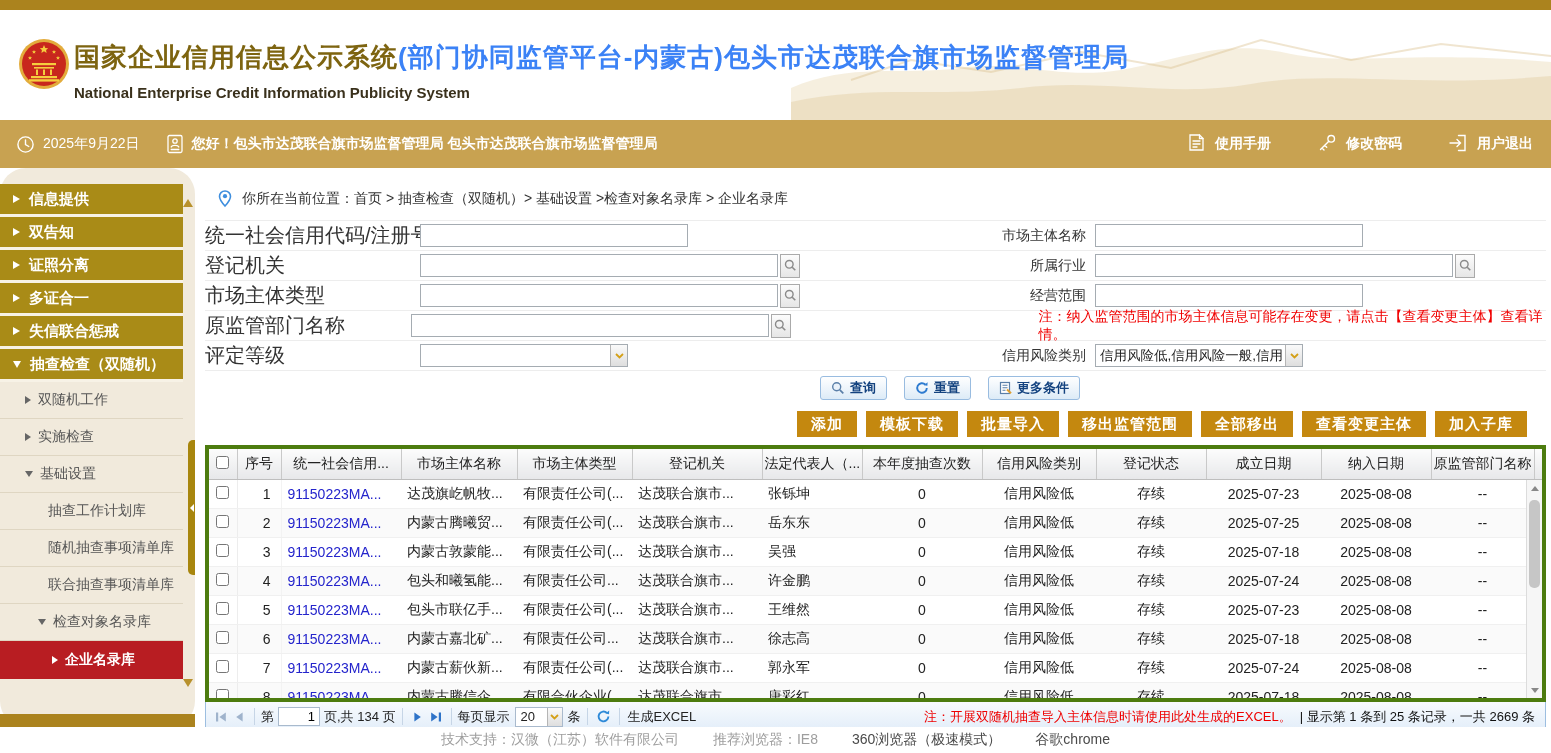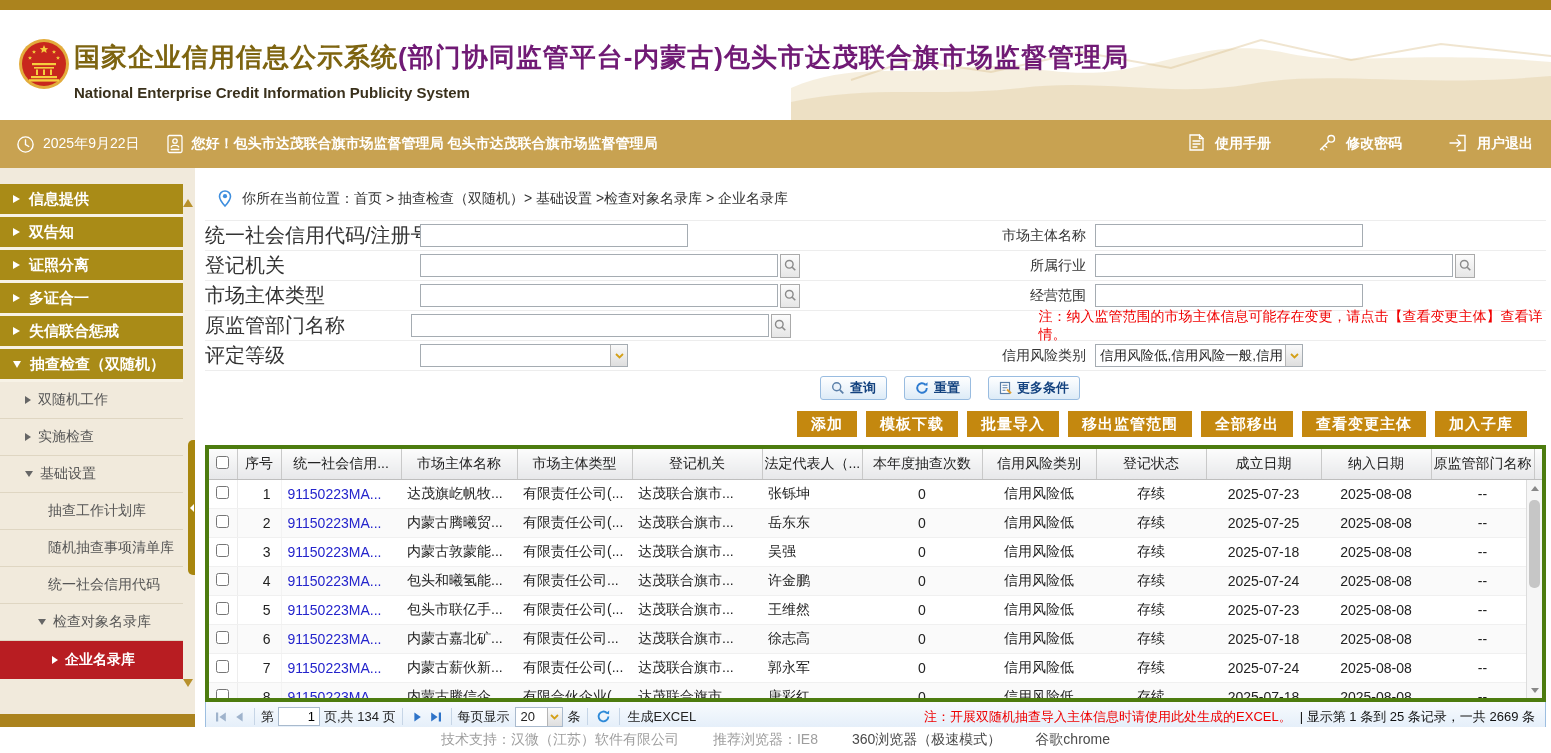--- a/index.html
+++ b/index.html
@@ -9,33 +9,33 @@
   
   .topstrip { position:absolute; left:0; top:0; width:1551px; height:10px; background:#AB831E; }
 
   
   .header { position:absolute; left:0; top:10px; width:1551px; height:110px; background:#fff; overflow:hidden; }
   .wc { position:absolute; right:0; top:0; }
   .emblem { position:absolute; left:18px; top:28px; }
   .titles { position:absolute; left:74px; top:30px; white-space:nowrap; }
   .t1 { font-size:26px; font-weight:bold; letter-spacing:1px; }
   .t1a { color:#7D6410; }
-  .t1b { color:#701a75; }
+  .t1b { color:#3b82f6; }
   .t2 { margin-top:9px; font-size:15px; font-weight:bold; color:#3A311C; }
 
   
   .userbar { position:absolute; left:0; top:120px; width:1551px; height:48px; background:#C8A251; color:#fff; display:flex; align-items:center; font-size:14px; }
   .ub-ic { display:flex; align-items:center; }
   .ub-date { margin-left:8px; }
   .ub-greet { margin-left:8px; font-weight:bold; }
   .ub-right { margin-left:auto; display:flex; align-items:center; gap:46px; padding-right:18px; }
   .ub-link { display:flex; align-items:center; gap:9px; font-weight:bold; cursor:pointer; }
 
   
-  .sidebar { position:absolute; left:0; top:168px; width:195px; height:559px; background:#F1EADC; }
+  .sidebar { position:absolute; left:0; top:168px; width:195px; height:559px; background:#F1EADC;border-radius:26px; }
   .sidebar::after { content:""; position:absolute; left:0; bottom:0; width:100%; height:13px; background:#AB831E; }
   .menu { padding-top:16px; width:183px; }
   .mi { height:33px; background:#A98B17; color:#fff; font-weight:bold; font-size:15px; display:flex; align-items:center; padding-left:13px; gap:9px; border-bottom:3px solid #F7F2E6; cursor:pointer; }
   .si { height:37px; display:flex; align-items:center; gap:7px; font-size:14px; color:#555; border-bottom:1px solid #DFD6C2; cursor:pointer; }
   .si.lv1 { padding-left:25px; }
   .si.lv2 { padding-left:48px; }
   .si.lv2e { padding-left:38px; }
   .si.sel { height:38px; background:#B81D22; color:#fff; font-weight:bold; padding-left:52px; border-bottom:none; }
   .tw-r { width:0; height:0; border-left:7px solid #fff; border-top:4.5px solid transparent; border-bottom:4.5px solid transparent; }
   .tw-d { width:0; height:0; border-top:7px solid #fff; border-left:4.5px solid transparent; border-right:4.5px solid transparent; }
@@ -228,21 +228,21 @@
         <i class="tg-d"></i>
         <span>基础设置</span>
       </div>
     <div class="si lv2">
         <span>抽查工作计划库</span>
       </div>
     <div class="si lv2">
         <span>随机抽查事项清单库</span>
       </div>
     <div class="si lv2">
-        <span>统一社会信用代码</span>
+        <span>联合抽查事项清单库</span>
       </div>
     <div class="si lv2e">
         <i class="tg-d"></i>
         <span>检查对象名录库</span>
       </div>
     <div class="si sel">
         <i class="ts-r"></i>
         <span>企业名录库</span>
       </div>
   </div>

